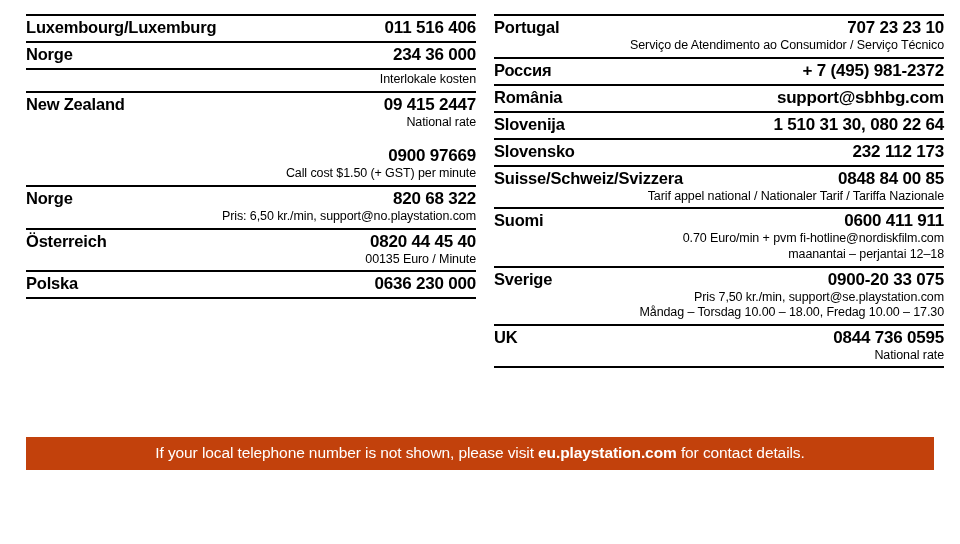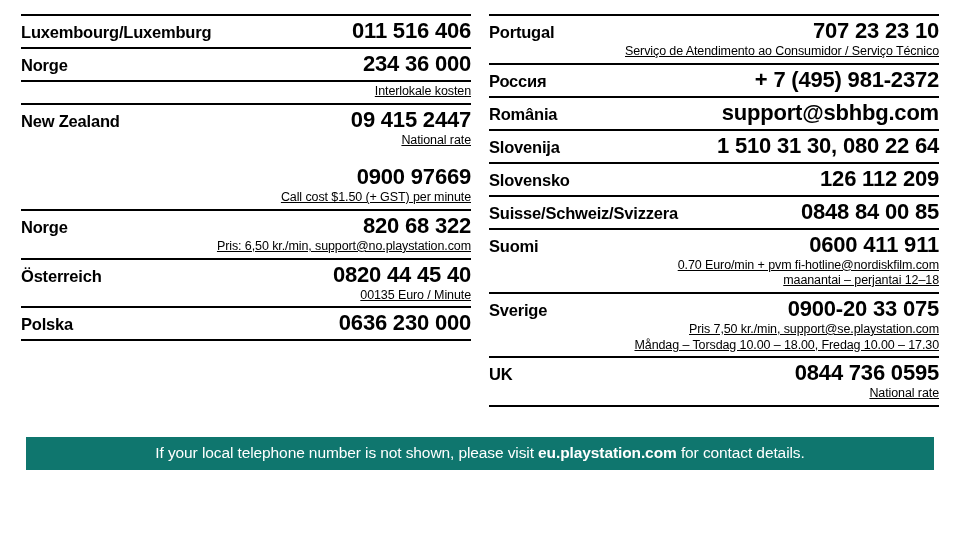--- a/index.html
+++ b/index.html
@@ -19,21 +19,20 @@
     width: 960px;
     height: 544px;
     box-sizing: border-box;
   }
   .columns {
     display: flex;
     flex-direction: row;
     padding: 14px 26px 0 26px;
     box-sizing: border-box;
     gap: 18px;
-    justify-content: center;
   }
   .col {
     width: 450px;
     flex: 0 0 450px;
     box-sizing: border-box;
   }
   .entry {
     border-bottom: 2px solid #000000;
     padding: 2px 0 3px 0;
     box-sizing: border-box;
@@ -47,43 +46,42 @@
     justify-content: space-between;
     align-items: baseline;
   }
   .country {
     font-size: 16.5px;
     font-weight: bold;
     letter-spacing: -0.2px;
     white-space: nowrap;
   }
   .number {
-    font-size: 22px;
+    font-size: 17px;
     font-weight: bold;
     letter-spacing: -0.2px;
     text-align: right;
     white-space: nowrap;
   }
   .note {
     font-size: 12.5px;
     font-weight: normal;
     text-align: right;
     line-height: 1.25;
     letter-spacing: -0.1px;
-    text-decoration: underline;
   }
   .spacer-line {
     height: 16px;
   }
   .footer {
     position: absolute;
     left: 26px;
     right: 26px;
     bottom: 74px;
-    background: #0f766e;
+    background: #c2410c;
     color: #ffffff;
     text-align: center;
     font-size: 15.5px;
     padding: 7px 0 8px 0;
     letter-spacing: -0.1px;
   }
   .footer b {
     font-weight: bold;
   }
 </style>
@@ -177,29 +175,30 @@
       <div class="entry">
         <div class="row-main">
           <span class="country">Slovenija</span>
           <span class="number">1 510 31 30, 080 22 64</span>
         </div>
       </div>
 
       <div class="entry">
         <div class="row-main">
           <span class="country">Slovensko</span>
-          <span class="number">126 112 209</span>
+          <span class="number">232 112 173</span>
         </div>
       </div>
 
       <div class="entry">
         <div class="row-main">
           <span class="country">Suisse/Schweiz/Svizzera</span>
           <span class="number">0848 84 00 85</span>
         </div>
+        <div class="note">Tarif appel national / Nationaler Tarif / Tariffa Nazionale</div>
       </div>
 
       <div class="entry">
         <div class="row-main">
           <span class="country">Suomi</span>
           <span class="number">0600 411 911</span>
         </div>
         <div class="note">0.70 Euro/min + pvm fi-hotline@nordiskfilm.com</div>
         <div class="note">maanantai – perjantai 12–18</div>
       </div>

